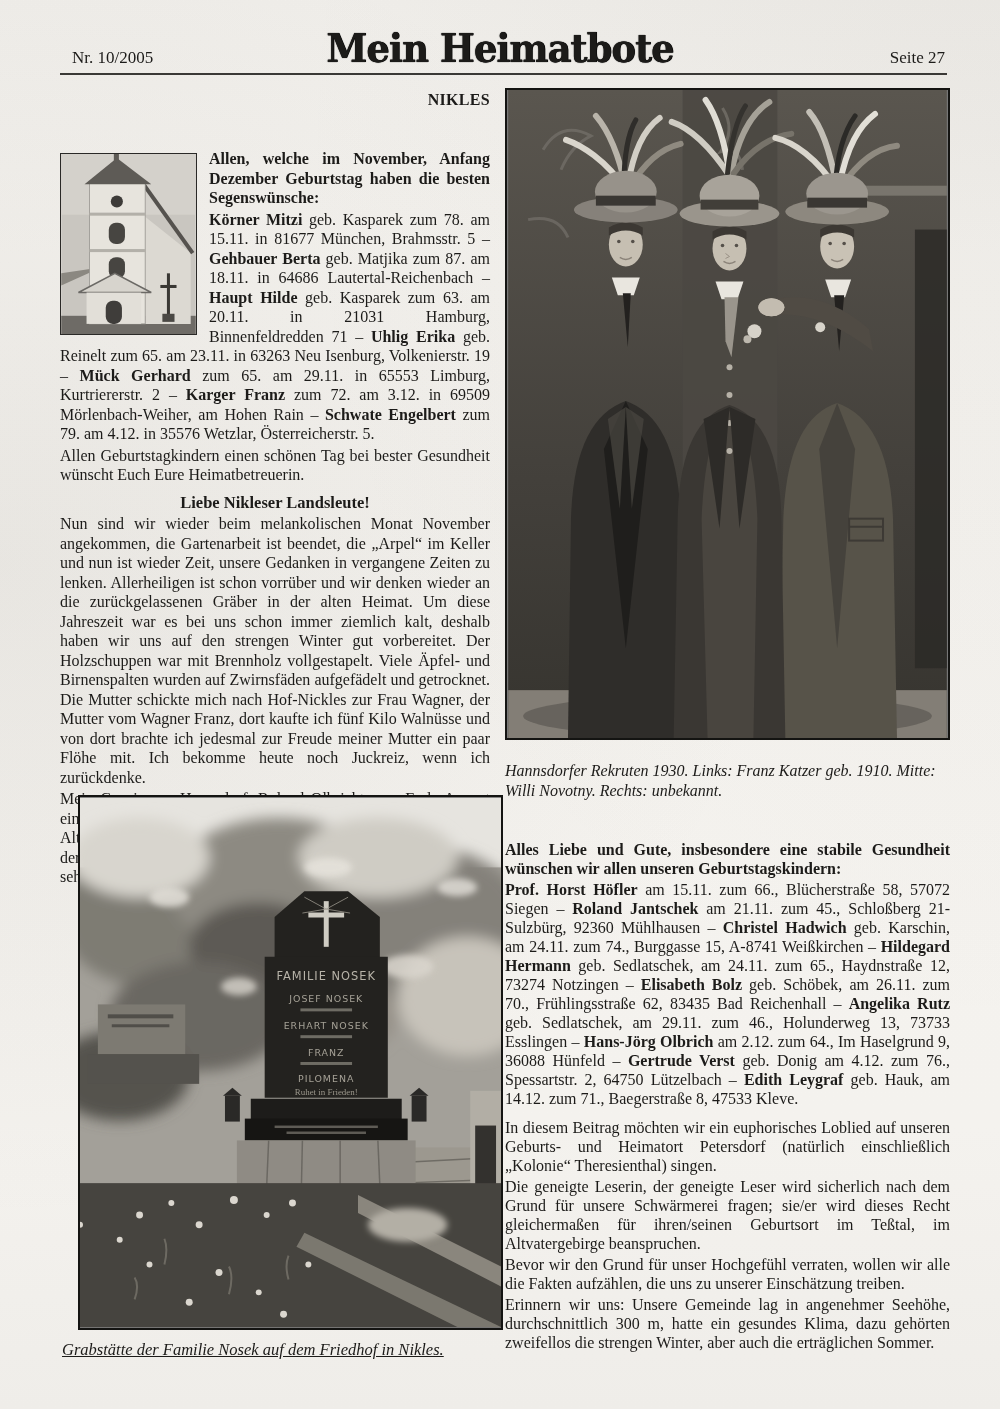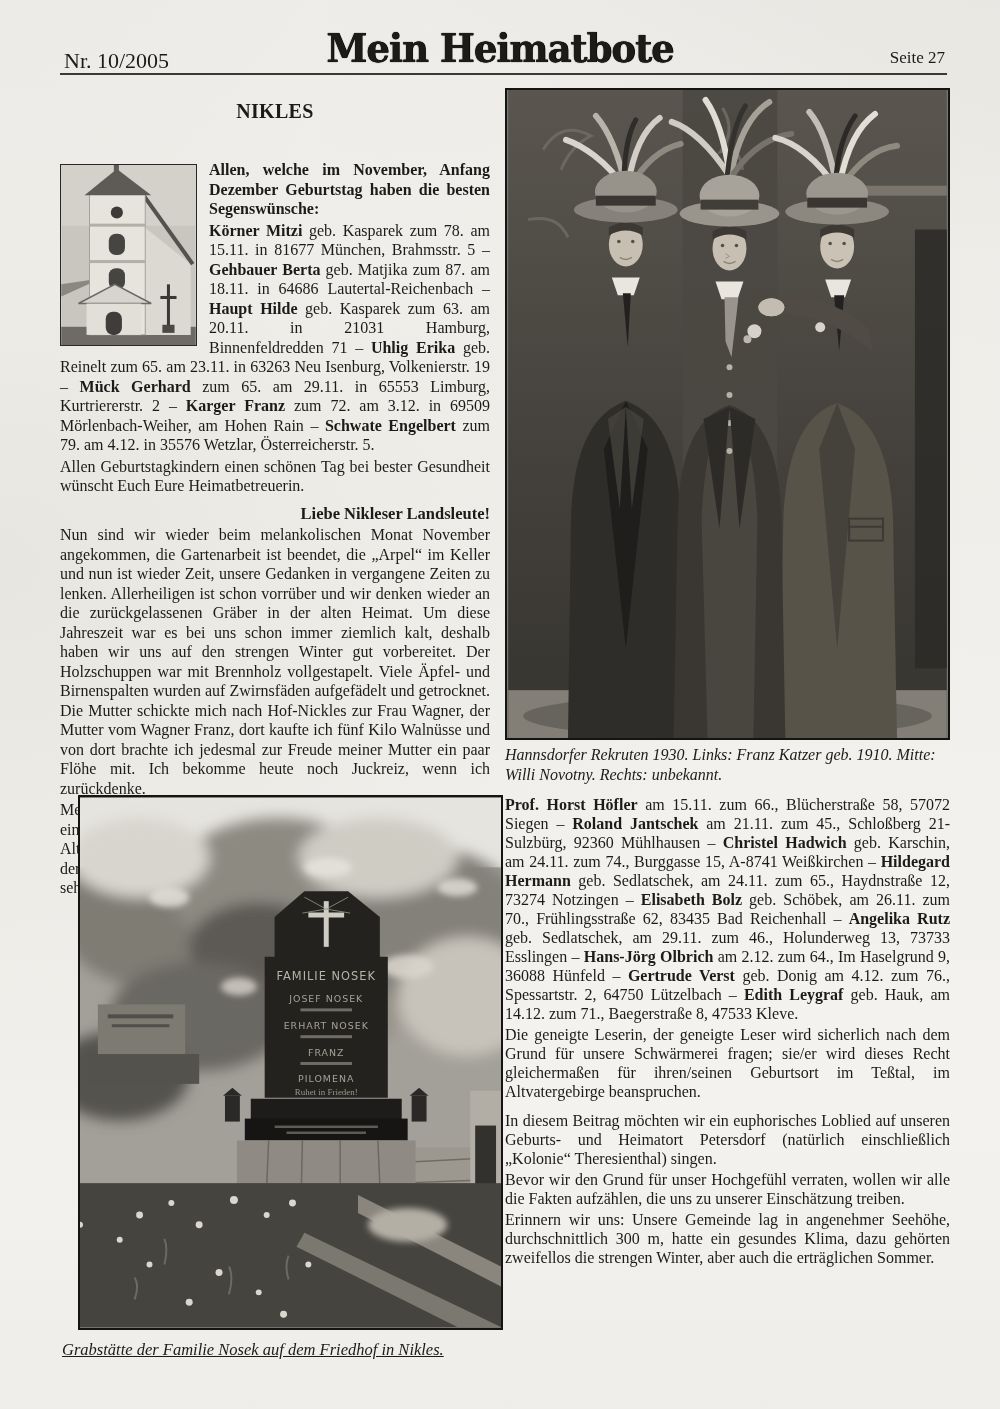--- a/index.html
+++ b/index.html
@@ -7,55 +7,55 @@
     position:relative;width:1000px;height:1409px;margin:0 auto;
     background:
       radial-gradient(ellipse at 0% 40%, rgba(120,115,105,.10), transparent 55%),
       radial-gradient(ellipse at 100% 10%, rgba(120,115,105,.06), transparent 50%),
       linear-gradient(180deg,#efede9 0%,#f5f3ef 18%,#f4f2ee 80%,#efede9 100%);
     overflow:hidden;
     font-family:"Liberation Serif", serif;
     color:#1c1b19;
   }
   
-  .issue{position:absolute;left:64px;top:48px;font-size:22px;}
+  .issue{position:absolute;left:72px;top:48px;font-size:17px;}
   .pagelabel{position:absolute;right:55px;top:48px;font-size:17px;}
   .masthead{
     position:absolute;left:0;top:26px;width:1000px;text-align:center;
     font-family:"DejaVu Serif", serif;font-weight:bold;font-size:37px;
     letter-spacing:-1px;transform:scaleY(1.08);
     text-shadow:0 0 1px #000, .5px 0 0 #000;
   }
   .headrule{position:absolute;left:60px;top:73px;width:887px;height:2px;background:#3a3936;}
 
   
   .col{position:absolute;text-align:justify;font-size:16px;line-height:19.5px;}
   .col-left{left:60px;top:85px;width:430px;}
   .col-right{left:505px;top:88px;width:445px;line-height:19px;}
 
-  h2.section{font-size:20px;font-weight:bold;text-align:center;margin:16px 0 6px 0;letter-spacing:.3px;line-height:20px;}
-  h3.sub{font-size:16.5px;font-weight:bold;text-align:right;margin:8px 0 2px 0;}
+  h2.section{font-size:16px;font-weight:bold;text-align:right;margin:5px 0 6px 0;letter-spacing:.3px;line-height:20px;}
+  h3.sub{font-size:16.5px;font-weight:bold;text-align:center;margin:8px 0 2px 0;}
   p{margin:0 0 2px 0;}
   .bold{font-weight:bold;margin-top:39px;}
   .sig{ text-align:right;font-style:italic;}
 
   figure{margin:0;}
   .photo-frame{border:2px solid #141412;display:block;background:#777;}
   .caption{font-style:italic;font-size:16px;line-height:20px;text-align:left;margin-top:5px;}
 
   .church-float{float:left;width:135px;height:180px;margin:4px 14px 4px 0;}
   .church-float svg{display:block;border:1px solid #2a2927;}
 
   .crest-float{float:left;width:158px;height:168px;margin:2px 14px 2px 0;}
 
   .grave-fig{position:absolute;left:62px;top:795px;width:425px;padding-left:16px;}
   .grave-fig svg{display:block;}
   .grave-caption{position:absolute;left:62px;top:1340px;width:430px;font-style:italic;font-size:16.5px;text-decoration:underline;}
 
-  .rek-caption{margin:5px 0 10px 0;}
+  .rek-caption{margin:21px 0 10px 0;}
   .petersdorf-wrap{margin-top:4px;}
 </style>
 </head>
 <body>
 
 <div class="page">
 
   <div class="issue">Nr. 10/2005</div>
   <div class="masthead">Mein Heimatbote</div>
   <div class="pagelabel">Seite 27</div>
@@ -329,22 +329,23 @@
           <ellipse cx="222" cy="106" rx="30" ry="21" fill="#a8a39a"></ellipse>
           <rect x="193" y="110" width="58" height="10" fill="#413e39"></rect>
           <ellipse cx="264" cy="218" rx="13" ry="9" fill="#c3bcb0"></ellipse>
         </g>
       </svg>
     </figure>
     <div class="caption rek-caption">Hannsdorfer Rekruten 1930. Links: Franz Katzer geb. 1910. Mitte: Willi Novotny. Rechts: unbekannt.</div>
 
 
     <div class="petersdorf-wrap">
+      <p class="bold">Alles Liebe und Gute, insbesondere eine stabile Gesundheit wünschen wir allen unseren Geburtstagskindern:</p>
       <p><b>Prof. Horst Höfler</b><span> am 15.11. zum 66., Blücherstraße 58, 57072 Siegen – </span><b>Roland Jantschek</b><span> am 21.11. zum 45., Schloßberg 21-Sulzbürg, 92360 Mühlhausen – </span><b>Christel Hadwich</b><span> geb. Karschin, am 24.11. zum 74., Burggasse 15, A-8741 Weißkirchen – </span><b>Hildegard Hermann</b><span> geb. Sedlatschek, am 24.11. zum 65., Haydnstraße 12, 73274 Notzingen – </span><b>Elisabeth Bolz</b><span> geb. Schöbek, am 26.11. zum 70., Frühlingsstraße 62, 83435 Bad Reichenhall – </span><b>Angelika Rutz</b><span> geb. Sedlatschek, am 29.11. zum 46., Holunderweg 13, 73733 Esslingen – </span><b>Hans-Jörg Olbrich</b><span> am 2.12. zum 64., Im Haselgrund 9, 36088 Hünfeld – </span><b>Gertrude Verst</b><span> geb. Donig am 4.12. zum 76., Spessartstr. 2, 64750 Lützelbach – </span><b>Edith Leygraf</b><span> geb. Hauk, am 14.12. zum 71., Baegerstraße 8, 47533 Kleve.</span></p>
     </div>
 
+    <p style="margin-top:10px;">In diesem Beitrag möchten wir ein euphorisches Loblied auf unseren Geburts- und Heimatort Petersdorf (natürlich einschließlich „Kolonie“ Theresienthal) singen.</p>
     <p>Die geneigte Leserin, der geneigte Leser wird sicherlich nach dem Grund für unsere Schwärmerei fragen; sie/er wird dieses Recht gleichermaßen für ihren/seinen Geburtsort im Teßtal, im Altvatergebirge beanspruchen.</p>
-    <p style="margin-top:10px;">In diesem Beitrag möchten wir ein euphorisches Loblied auf unseren Geburts- und Heimatort Petersdorf (natürlich einschließlich „Kolonie“ Theresienthal) singen.</p>
     <p>Bevor wir den Grund für unser Hochgefühl verraten, wollen wir alle die Fakten aufzählen, die uns zu unserer Einschätzung treiben.</p>
     <p>Erinnern wir uns: Unsere Gemeinde lag in angenehmer Seehöhe, durchschnittlich 300 m, hatte ein gesundes Klima, dazu gehörten zweifellos die strengen Winter, aber auch die erträglichen Sommer.</p>
   </div>
 
 </div>
 
 </body></html>

